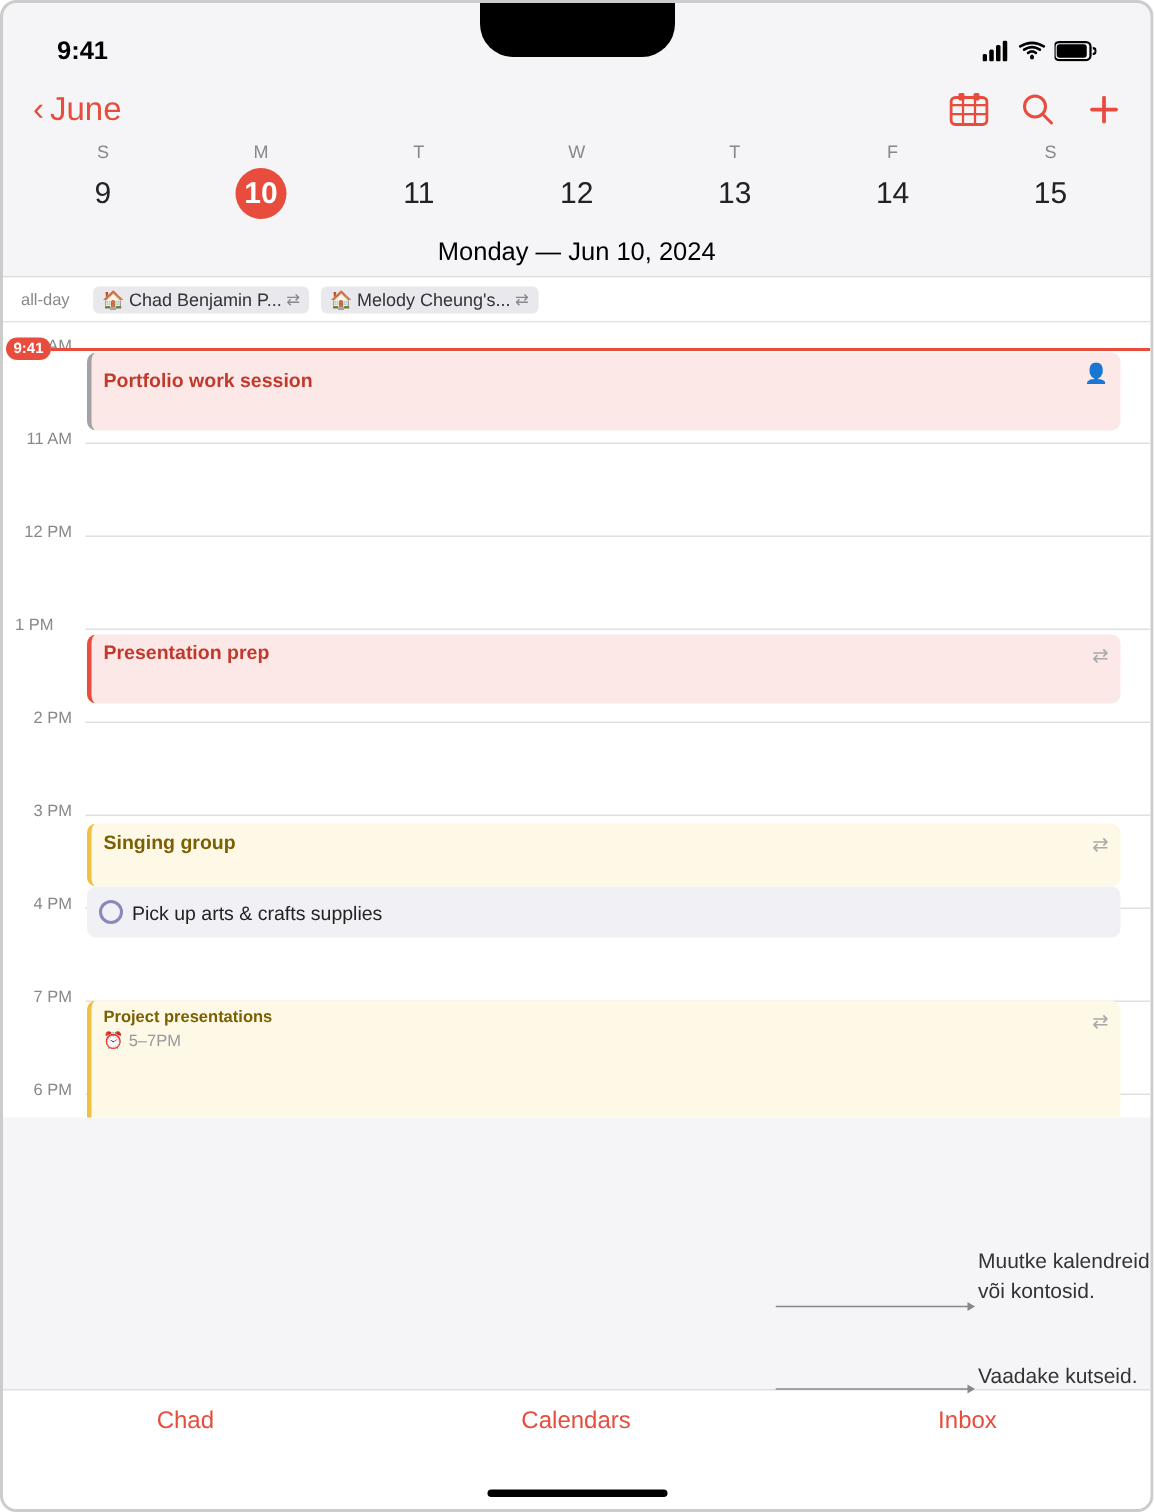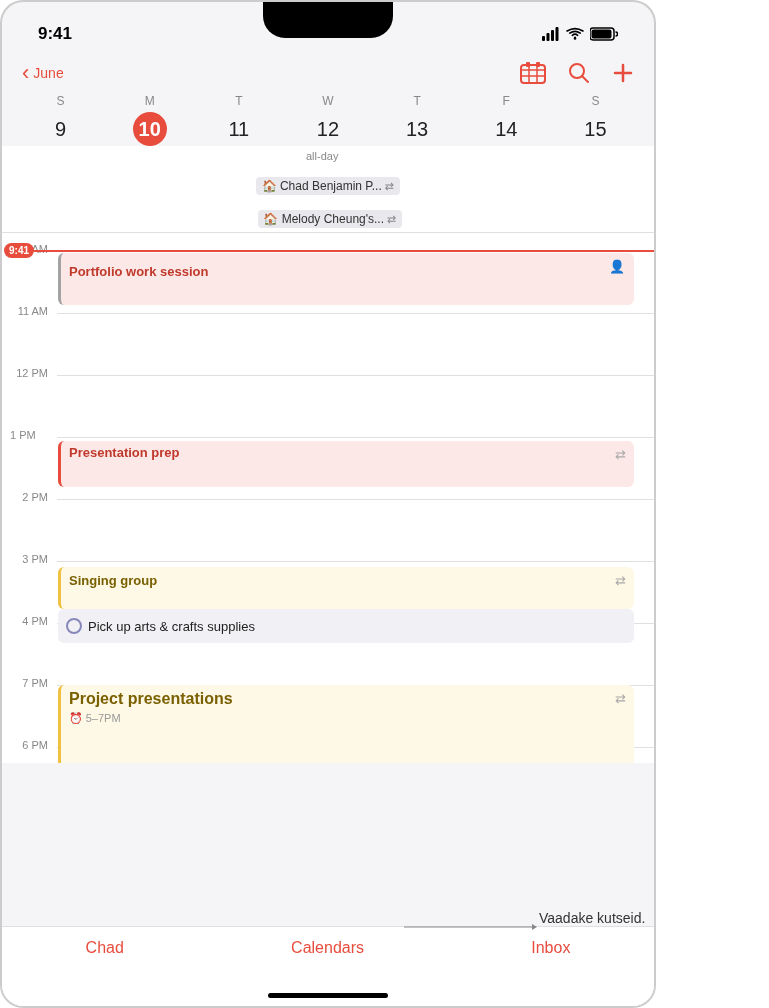--- a/index.html
+++ b/index.html
@@ -7,24 +7,24 @@
       width: 769px;
       height: 1008px;
       background: #fff;
       font-family: -apple-system, 'SF Pro Display', 'Helvetica Neue', Arial, sans-serif;
       overflow: hidden;
       position: relative;
     }
 
     
     .phone-frame {
-      width: 656px;
+      width: 769px;
       height: 1008px;
       background: #f5f5f7;
-      border-radius: 23px;
+      border-radius: 11px;
       position: relative;
       overflow: hidden;
       border: 2px solid #ccc;
     }
 
     
     .status-bar {
       display: flex;
       justify-content: space-between;
       align-items: center;
@@ -63,21 +63,21 @@
       display: flex;
       align-items: center;
       gap: 4px;
     }
     .back-arrow {
       color: #e74c3c;
       font-size: 22px;
       font-weight: 300;
     }
     .month-title {
-      font-size: 14px;
+      font-size: 22px;
       font-weight: 500;
       color: #e74c3c;
     }
     .header-icons {
       display: flex;
       gap: 22px;
       align-items: center;
     }
 
     
@@ -124,24 +124,23 @@
       padding: 12px 0 6px 0;
       border-bottom: 1px solid #ddd;
     }
 
     
     .allday-row {
       display: flex;
       align-items: center;
       padding: 4px 12px;
       border-bottom: 1px solid #e0e0e0;
-      gap: 15px;
+      gap: 4px;
       min-height: 30px;
       background: #fff;
-      flex-direction: column;
     }
     .allday-label {
       font-size: 11px;
       color: #888;
       min-width: 44px;
     }
     .allday-event {
       display: flex;
       align-items: center;
       gap: 3px;
@@ -299,20 +298,21 @@
     <div class="day-col">
       <span class="day-letter">F</span>
       <span class="day-num">14</span>
     </div>
     <div class="day-col">
       <span class="day-letter">S</span>
       <span class="day-num">15</span>
     </div>
   </div>
 
+  <div class="date-heading">Monday — Jun 10, 2024</div>
 
   <div class="allday-row">
     <span class="allday-label">all-day</span>
     <div class="allday-event">
       <span class="allday-event-icon">🏠</span>
       <span>Chad Benjamin P...</span>
       <span style="font-size:11px;color:#888;">⇄</span>
     </div>
     <div class="allday-event" style="margin-left:4px;">
       <span class="allday-event-icon">🏠</span>
@@ -394,35 +394,44 @@
         <span style="font-size:13px;font-weight:600;color:#7a6000;margin-top:16px;">Singing group</span>
         <span style="position:absolute;right:8px;top:6px;font-size:13px;color:#aaa;">⇄</span>
       </div>
 
       <div style="position:absolute;top:376px;height:34px;left:56px;right:20px;border-radius:6px;padding:6px 8px;background:#f0f0f5;display:flex;align-items:center;gap:6px;">
         <div style="width:16px;height:16px;border-radius:50%;border:2px solid #8888bb;flex-shrink:0;"></div>
         <span style="font-size:13px;color:#222;">Pick up arts &amp; crafts supplies</span>
       </div>
 
       <div style="position:absolute;top:452px;height:112px;left:56px;right:20px;border-radius:6px;padding:5px 8px;background:#fef9e7;border-left:3px solid #f0c040;">
-        <span style="font-size:16px;font-weight:600;color:#7a6000;display:block;">Project presentations</span>
+        <span style="font-size:11px;font-weight:600;color:#7a6000;display:block;">Project presentations</span>
         <span style="font-size:11px;color:#999;">⏰ 5–7PM</span>
         <span style="position:absolute;right:8px;top:6px;font-size:13px;color:#aaa;">⇄</span>
       </div>
 
     </div>
   </div>
 
   <div class="tab-bar">
     <span class="tab-item">Chad</span>
     <span class="tab-item">Calendars</span>
     <span class="tab-item">Inbox</span>
     <div class="tab-bar-home"></div>
   </div>
 
+  <div style="position:absolute;bottom:100px;right:10px;">
+    <svg width="240" height="60" viewBox="0 0 240 60">
+      <line x1="0" y1="30" x2="130" y2="30" stroke="#888" stroke-width="1"></line>
+      <polygon points="128,27 133,30 128,33" fill="#888"></polygon>
+    </svg>
+    <div style="position:absolute;top:-10px;left:135px;font-size:14px;color:#333;line-height:1.4;white-space:nowrap;">
+      Muutke kalendreid<br>või kontosid.
+    </div>
+  </div>
 
   <div style="position:absolute;bottom:55px;right:10px;margin-top:36px;">
     <svg width="240" height="40" viewBox="0 0 240 40">
       <line x1="0" y1="20" x2="130" y2="20" stroke="#888" stroke-width="1"></line>
       <polygon points="128,17 133,20 128,23" fill="#888"></polygon>
     </svg>
     <div style="position:absolute;top:3px;left:135px;font-size:14px;color:#333;white-space:nowrap;">
       Vaadake kutseid.
     </div>
   </div>

